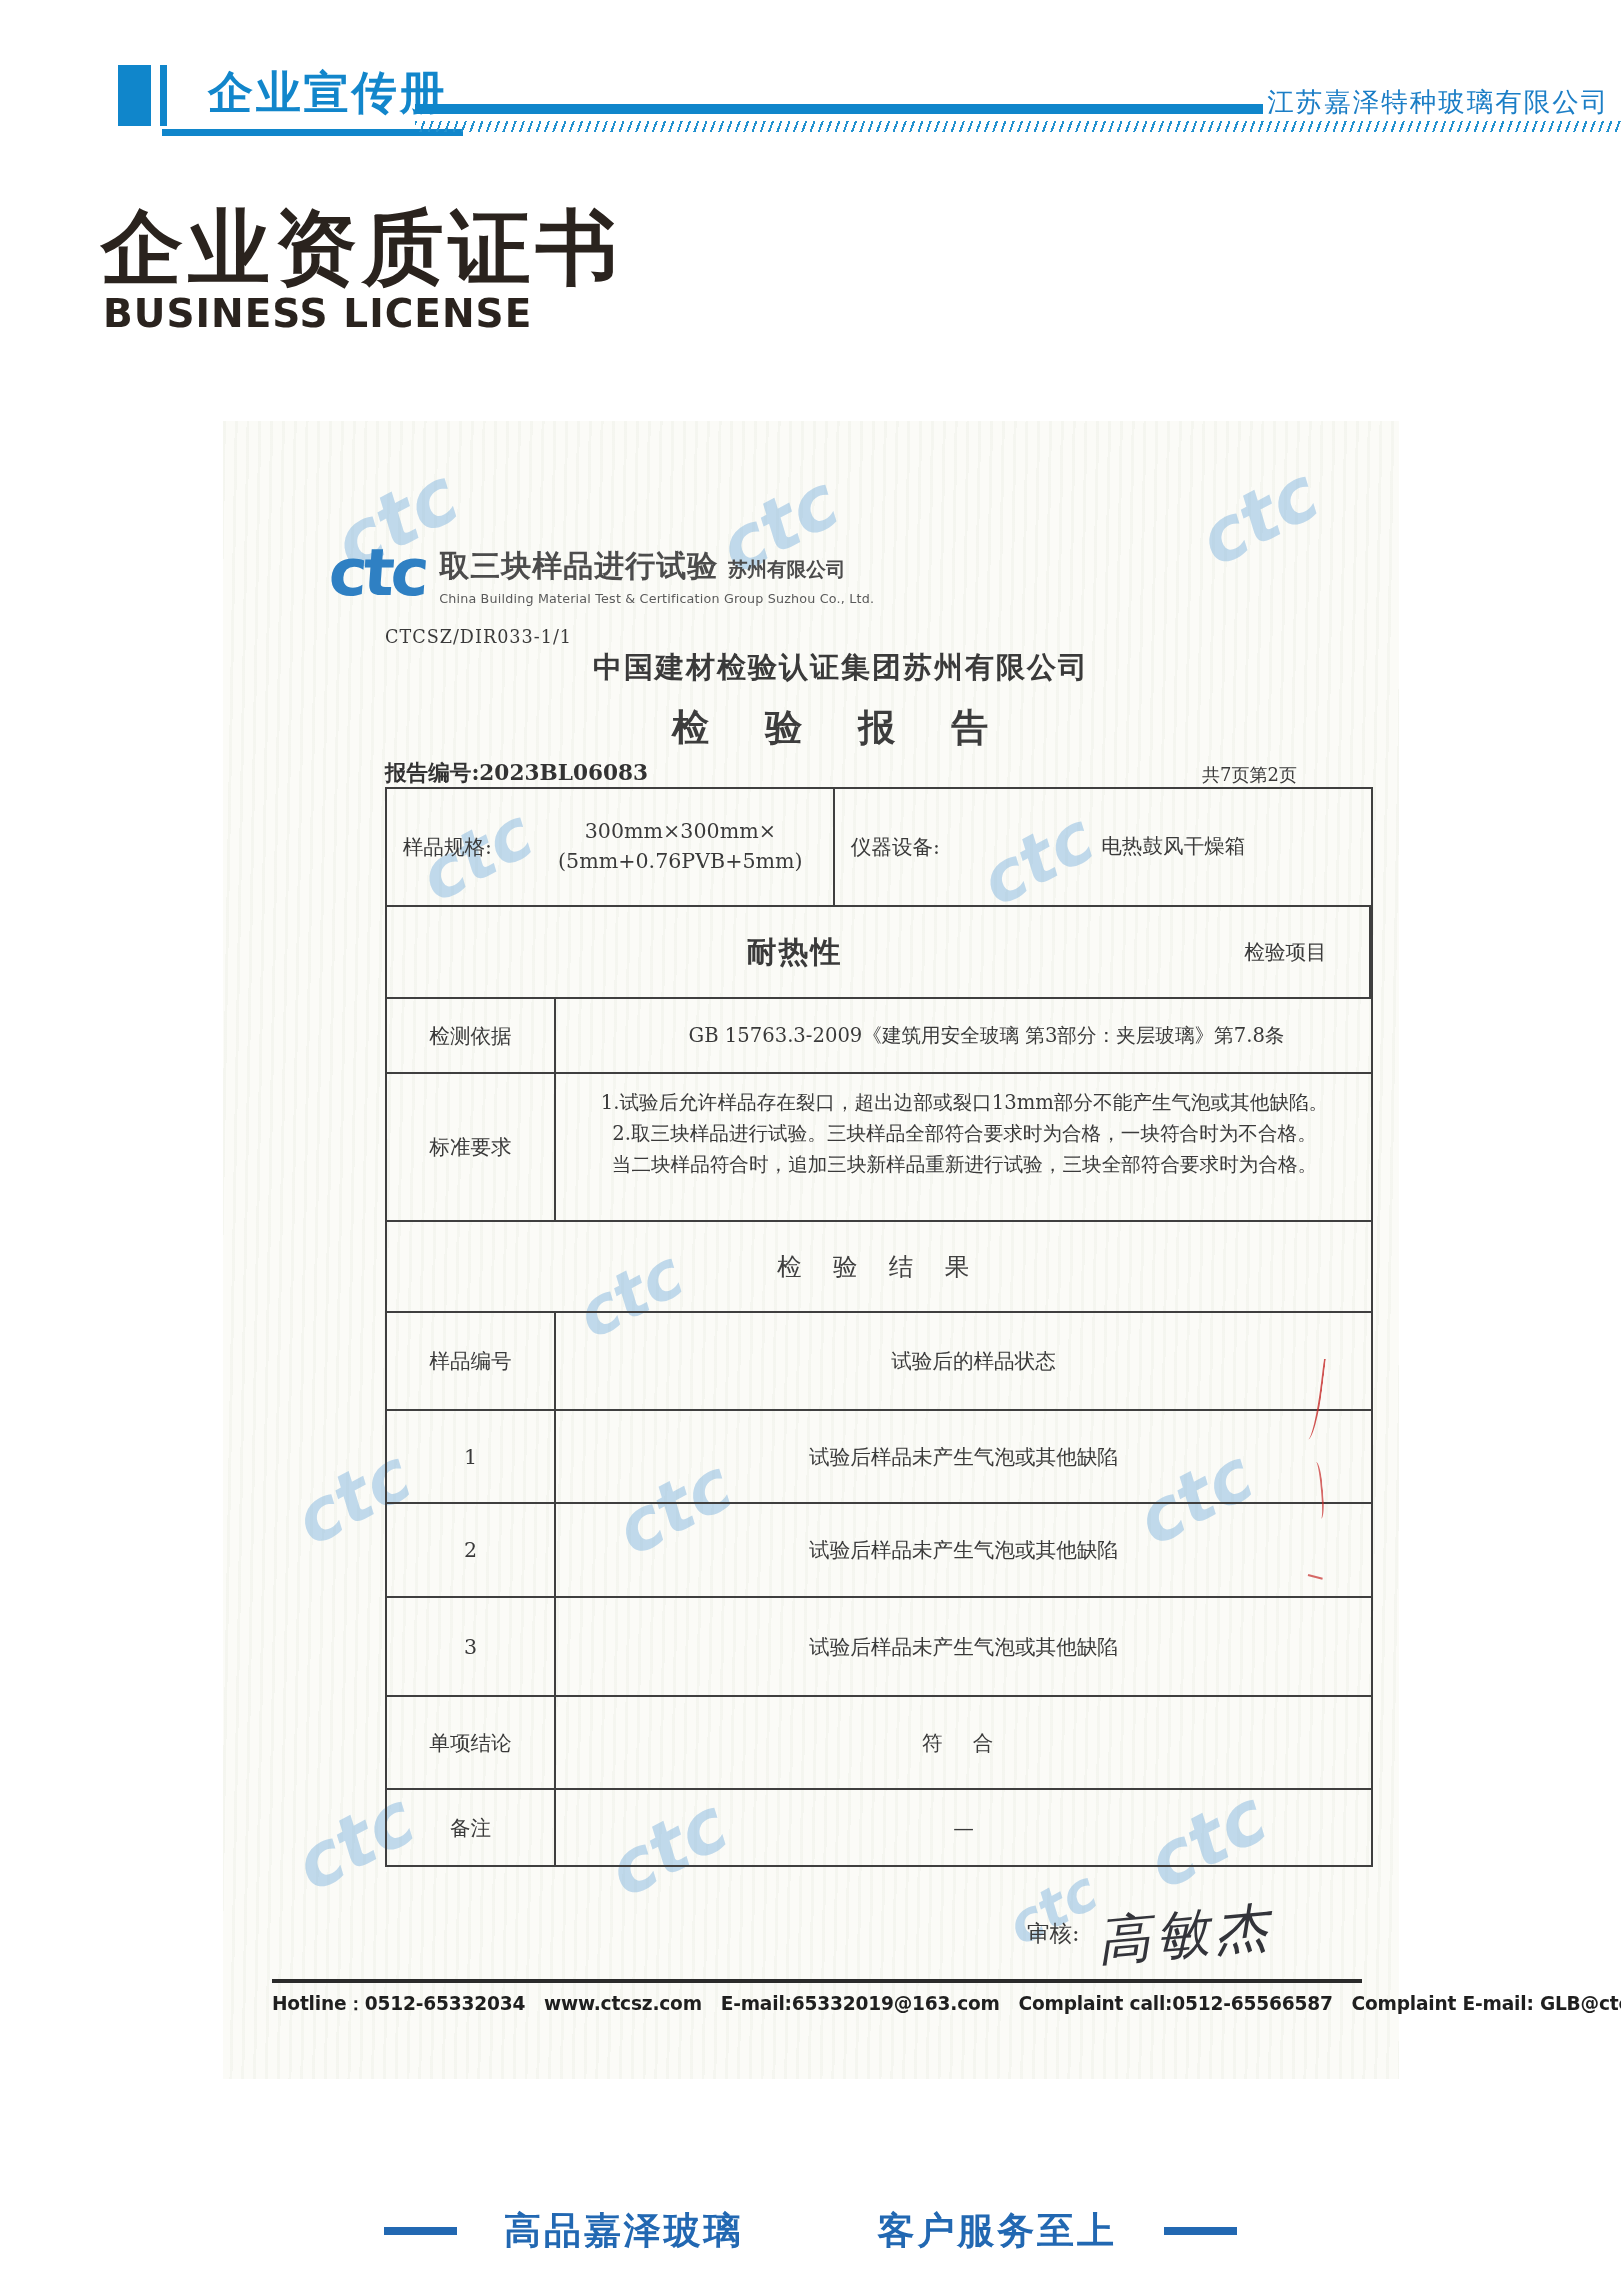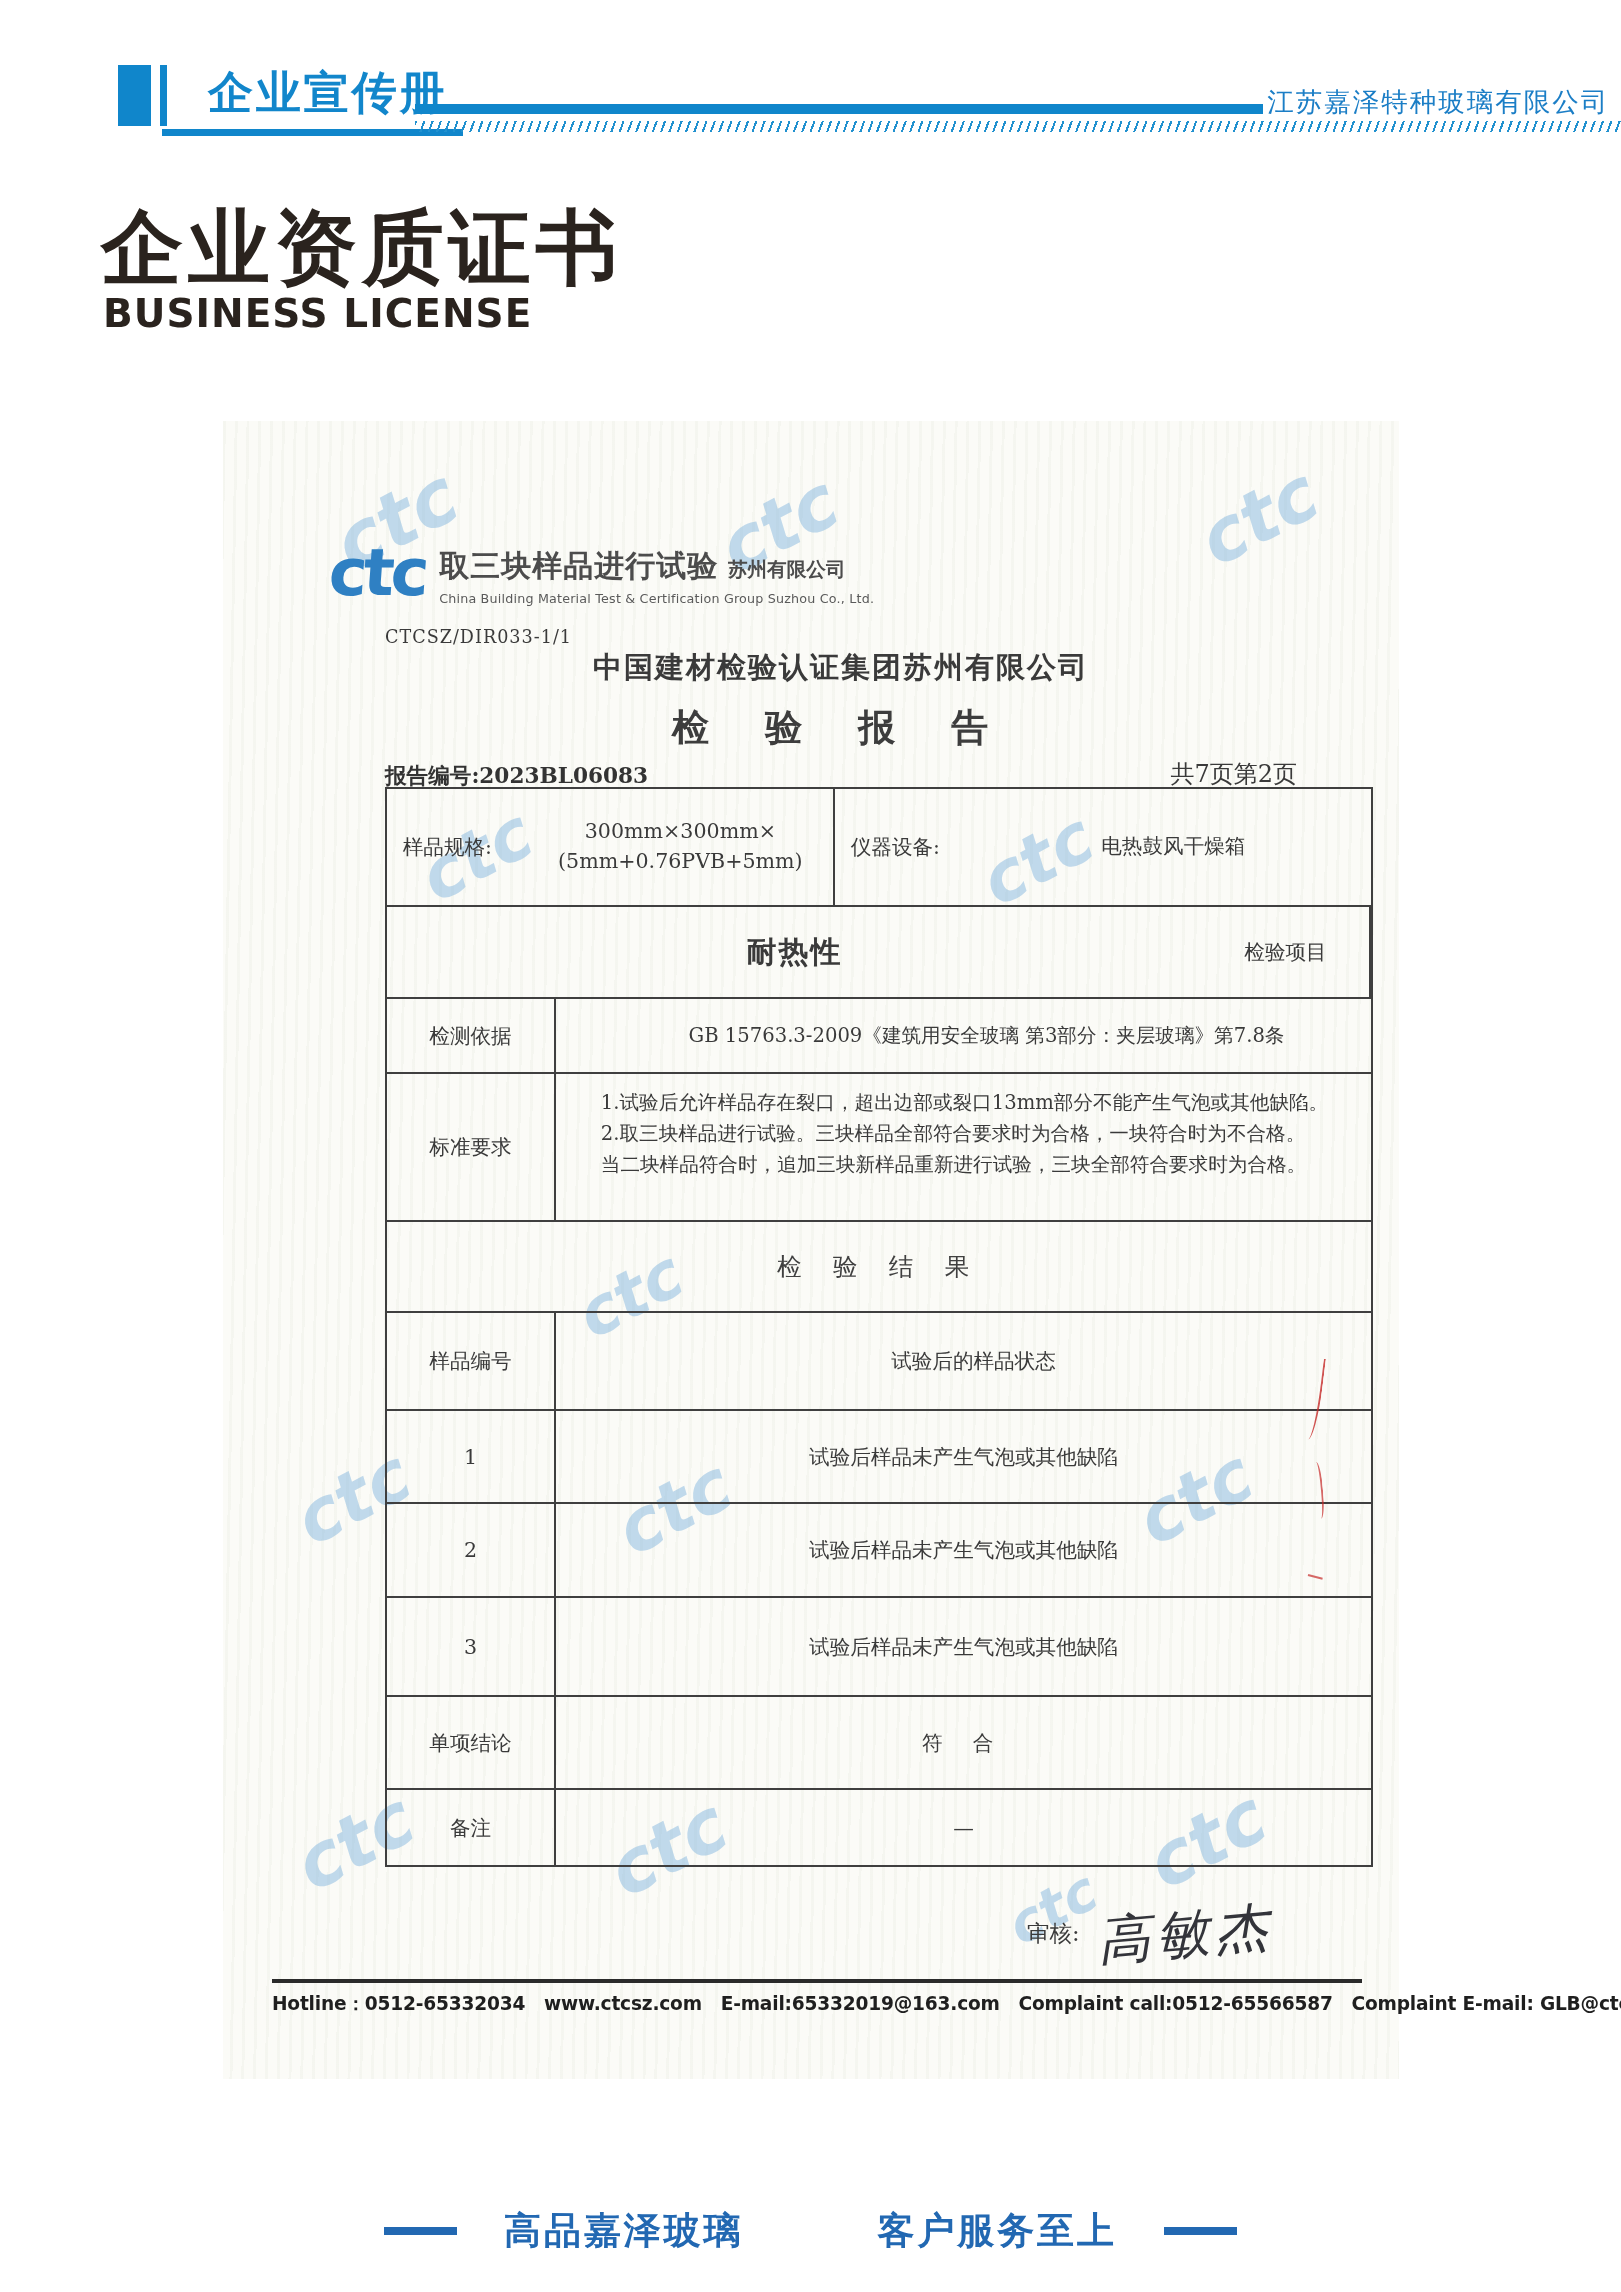--- a/index.html
+++ b/index.html
@@ -41,40 +41,40 @@
   .logo-en{font-size:12.7px;color:#5a5a5a;margin-top:3.9px;letter-spacing:0.2px;}
   .doc-code{position:absolute;left:162px;top:206px;font-size:17.6px;color:#3a3a3a;letter-spacing:1px;}
 
   .cert-org-title{position:absolute;left:162px;top:227px;width:912px;text-align:center;
         font-size:29px;font-weight:700;color:#3a3a3a;letter-spacing:2px;}
   .cert-report-title{position:absolute;left:162px;top:282px;width:912px;text-align:center;
         font-size:37px;font-weight:700;color:#3d3d3d;letter-spacing:21.6px;}
   .report-meta{position:absolute;left:162px;top:337px;width:912px;display:flex;
         justify-content:space-between;align-items:flex-end;}
   .report-no{font-size:21.6px;font-weight:700;color:#333;}
-  .page-count{font-size:24px;color:#3a3a3a;}
+  .page-count{font-size:18px;color:#3a3a3a;}
 
   
   .rtable{position:absolute;left:162px;top:366px;width:988px;border:2.9px solid #3f3f3f;
         display:flex;flex-direction:column;box-sizing:border-box;font-size:20.6px;color:#3a3a3a;}
   .tr{display:flex;border-bottom:2px solid #3f3f3f;box-sizing:border-box;}
   .tr:last-child{border-bottom:none;}
   .td{box-sizing:border-box;display:flex;align-items:center;}
   .labcol{width:169px;border-right:2px solid #3f3f3f;justify-content:center;text-align:center;}
   .valcol{flex:1;justify-content:center;text-align:center;}
   .half{width:448px;border-right:2px solid #3f3f3f;}
   .half.last{flex:1;border-right:none;}
   .half .lab{width:125px;padding-left:15.7px;flex-shrink:0;}
   .half .val2{flex:1;text-align:center;line-height:1.45;}
   .r1{height:118px;} .r2{height:92px;} .r3{height:75px;} .r4{height:148px;}
   .r5{height:91px;} .r6{height:98px;gap:20px;} .r7{height:93px;} .r8{height:94px;}
   .r9{height:99px;} .r10{height:93px;} .r11{height:75px;}
   .big-item{font-size:30px;font-weight:700;letter-spacing:2px;}
   .basis{font-size:19.6px;padding-left:46px;}
-  .req{display:block;padding:13.7px 9.8px 0 11.8px;text-align:left;line-height:1.58;font-size:19.6px;}
+  .req{display:block;padding:13.7px 9.8px 0 11.8px;text-align:center;line-height:1.58;font-size:19.6px;}
   .section-head{flex:1;justify-content:center;text-align:center;font-size:24.5px;letter-spacing:11.8px;color:#404040;}
   .spread{letter-spacing:11.8px;}
 
   
   .review{position:absolute;left:804px;top:1486px;display:flex;align-items:center;}
   .review-label{font-size:22.5px;color:#3a3a3a;}
   .signature{margin-left:17.6px;font-size:53px;font-style:italic;color:#33343a;letter-spacing:5.9px;
         transform:rotate(-5deg);line-height:1;}
   .contact-rule{position:absolute;left:49px;top:1558px;width:1090px;height:3.9px;background:#2b2b2b;}
   .contact-line{position:absolute;left:49px;top:1570px;width:1090px;font-size:18.6px;font-weight:700;

